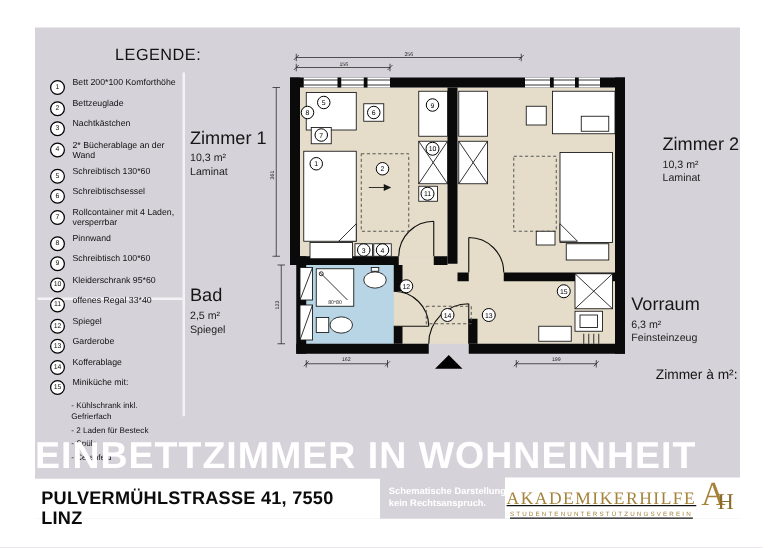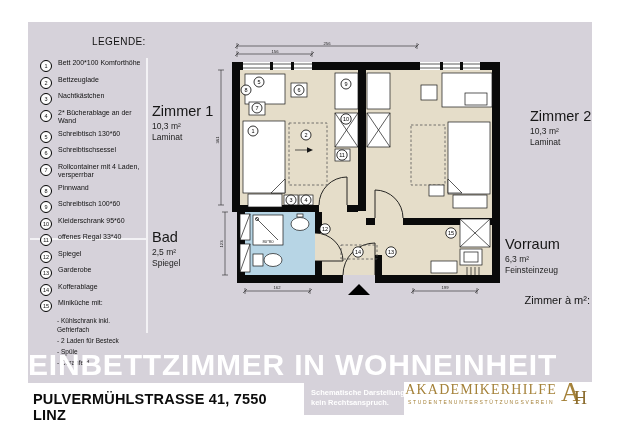--- a/index.html
+++ b/index.html
@@ -2,21 +2,21 @@
 <html><head>
 <meta charset="utf-8">
 <style>
   html,body{margin:0;padding:0;}
   body{width:620px;height:438px;position:relative;background:#ffffff;
        font-family:"Liberation Sans","DejaVu Sans",sans-serif;color:#111;}
   .abs{position:absolute;}
   .panel{left:28px;top:22px;width:564px;height:393px;background:#d6d2da;}
   
   .legend{left:40px;top:36px;width:104px;}
-  .legend-title{font-size:10px;letter-spacing:.4px;margin:0 0 12px 24px;padding-left:28px;}
+  .legend-title{font-size:13px;letter-spacing:.4px;margin:0 0 12px 24px;padding-left:28px;}
   .lrow{display:flex;gap:6px;margin-bottom:3.5px;align-items:flex-start;}
   .lnum{flex:0 0 auto;width:10px;height:10px;border:1px solid #000;border-radius:50%;
         background:#fdfdfd;font-size:5.5px;display:flex;align-items:center;justify-content:center;margin-top:1px;}
   .ltxt{font-size:7px;line-height:1.25;}
   .lsub{margin:1px 0 0 17px;font-size:6.5px;line-height:1.5;}
   .vline{left:146px;top:58px;width:2px;height:275px;background:#f3f2f5;}
   .hline{left:30px;top:238px;width:116px;height:2px;background:#f3f2f5;}
   
   .roomlbl .rname{font-size:14.5px;color:#161616;}
   .roomlbl .rsub{font-size:8.5px;line-height:1.3;margin-top:2px;color:#222;}
@@ -25,21 +25,21 @@
   .srow{display:flex;justify-content:flex-end;align-items:baseline;gap:9px;height:16px;}
   .slabel{font-size:11px;color:#141414;}
   .sval{font-size:20px;font-weight:bold;min-width:56px;text-align:right;letter-spacing:.5px;color:#000;}
   
   .bigtitle{left:28px;top:348px;width:564px;font-size:30px;font-weight:bold;color:#ffffff;
             letter-spacing:.8px;white-space:nowrap;overflow:hidden;}
   .addrbox{left:28px;top:383px;width:276px;height:32px;background:#ffffff;}
   .addr{font-size:14.5px;font-weight:bold;color:#0c0c0c;padding:8px 0 0 5px;letter-spacing:.2px;}
   .disclaimer{left:311px;top:388px;font-size:7.5px;font-weight:bold;color:#ffffff;line-height:1.35;}
   .logobox{left:404px;top:382px;width:188px;height:33px;background:#ffffff;display:flex;
-           align-items:flex-start;justify-content:flex-end;gap:4px;padding:0;box-sizing:border-box;}
+           align-items:flex-end;justify-content:flex-end;gap:4px;padding:0;box-sizing:border-box;text-decoration:underline;}
   .logotext{text-align:center;}
   .logoname{font-family:"Liberation Serif","DejaVu Serif",serif;font-size:14px;color:#a5823a;letter-spacing:1.2px;}
   .logosub{font-size:5px;color:#a5823a;letter-spacing:1.7px;margin-top:1px;}
   .monogram{position:relative;width:28px;height:30px;flex:0 0 auto;margin-right:3px;}
   .mA{position:absolute;left:0;top:-5px;font-family:"Liberation Serif",serif;font-size:27px;color:#a5823a;}
   .mH{position:absolute;left:13px;top:6px;font-family:"Liberation Serif",serif;font-size:18px;color:#8a6b2c;}
   
   .wall{fill:#0a0a0a;}
   .f{fill:#ffffff;stroke:#161616;stroke-width:.7;}
   .ln{stroke:#161616;stroke-width:.7;fill:none;}

